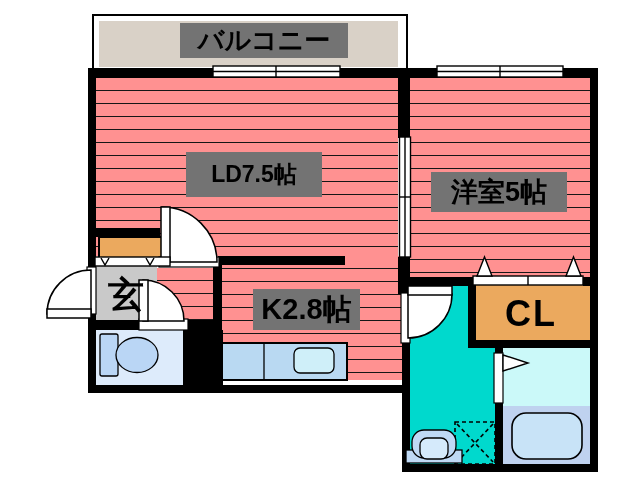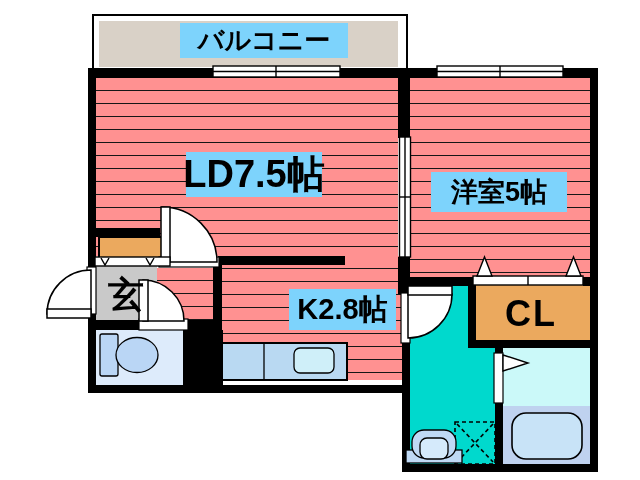--- a/index.html
+++ b/index.html
@@ -4,21 +4,21 @@
 <style>
   html,body{margin:0;padding:0;background:#fff;}
   #plan{position:relative;width:640px;height:480px;background:#fff;overflow:hidden;
         font-family:"Liberation Sans","DejaVu Sans",sans-serif;}
   .abs{position:absolute;}
   .wall{position:absolute;background:#000;}
   .pink{position:absolute;
         background:repeating-linear-gradient(to bottom,#ff9191 0,#ff9191 12px,#161616 12px,#161616 13px);}
   .label{position:absolute;color:#000;font-weight:bold;white-space:nowrap;
          display:flex;align-items:center;justify-content:center;}
-  .whitebox{background:#7dd3fc;}
+  .whitebox{background:#737373;}
   svg{position:absolute;left:0;top:0;pointer-events:none;}
 </style>
 </head>
 <body>
 
 <div id="plan">
 
   <div class="abs" style="left:92px;top:14px;width:312px;height:57px;border:2px solid #000;background:#fff;"></div>
   <div class="abs" style="left:99px;top:21px;width:299px;height:46px;background:#D9D1C7;"></div>
 
@@ -133,19 +133,19 @@
     <g stroke="#000" stroke-width="1.3">
       <rect x="406" y="450" width="56" height="13" fill="#BFD9F5"></rect>
       <rect x="412" y="430" width="44" height="28" rx="12" fill="#BFD9F5"></rect>
       <rect x="420" y="438" width="28" height="21" rx="7" fill="#D5EAFB"></rect>
     </g>
 
     <rect x="512" y="413" width="70" height="46" rx="14" fill="#C8E3F7" stroke="#000" stroke-width="1.6"></rect>
   </svg>
 
   <div class="label whitebox" style="left:180px;top:23px;width:168px;height:35px;font-size:26px;">バルコニー</div>
-  <div class="label whitebox" style="left:186px;top:152px;width:136px;height:45px;font-size:38px;">LD7.5帖</div>
+  <div class="label whitebox" style="left:186px;top:152px;width:136px;height:45px;font-size:23px;">LD7.5帖</div>
   <div class="label whitebox" style="left:431px;top:172px;width:136px;height:40px;font-size:27px;">洋室5帖</div>
-  <div class="label whitebox" style="left:253px;top:289px;width:107px;height:41px;font-size:29px;margin-left:36px;">K2.8帖</div>
+  <div class="label whitebox" style="left:253px;top:289px;width:107px;height:41px;font-size:29px;">K2.8帖</div>
   <div class="label" style="left:505px;top:297px;width:52px;height:34px;font-size:36px;letter-spacing:2px;">CL</div>
   <div class="label" style="left:106px;top:275px;width:40px;height:40px;font-size:36px;">玄</div>
 
 </div>
 
 </body></html>

